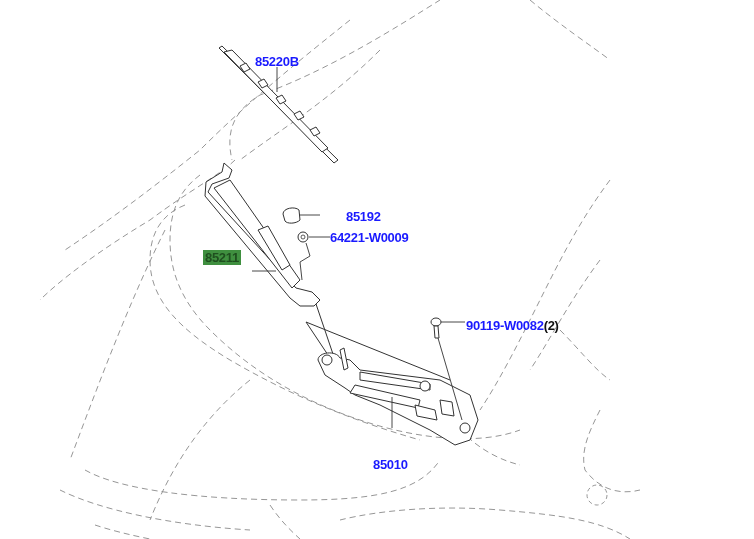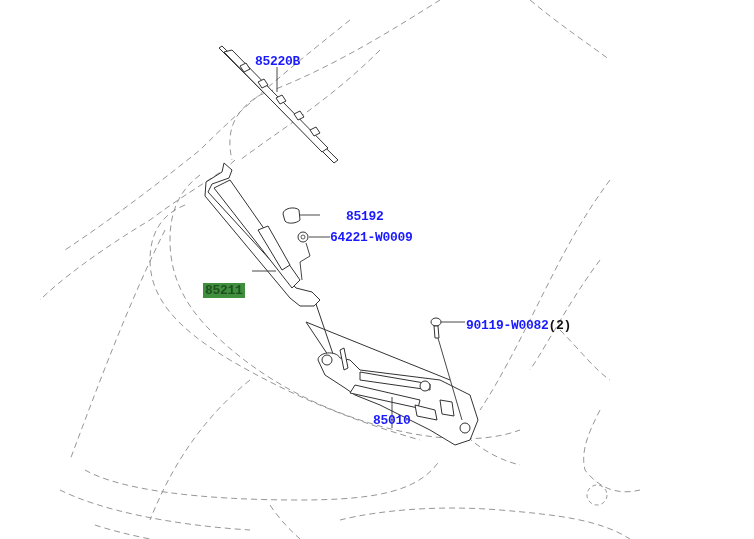--- a/index.html
+++ b/index.html
@@ -1,18 +1,18 @@
 <!DOCTYPE html>
 <html><head>
 <meta charset="utf-8">
 <style>
   html, body { margin:0; padding:0; background:#ffffff; }
   body { width:754px; height:539px; position:relative; overflow:hidden; font-family:"DejaVu Sans Mono", monospace; }
   #canvas { position:absolute; left:0; top:0; width:754px; height:539px; }
-  .part-label { position:absolute; font-family:Liberation Mono, monospace; font-size:13px; font-weight:bold; color:#1a1aff; line-height:15px; white-space:nowrap; cursor:pointer; letter-spacing:-0.3px; }
+  .part-label { position:absolute; font-family:Liberation Sans, sans-serif; font-size:13px; font-weight:bold; color:#1a1aff; line-height:15px; white-space:nowrap; cursor:pointer; letter-spacing:-0.3px; }
   .part-label.highlighted { background:#3f8f3f; color:#1f4f1f; padding:0 2px; }
   .qty { color:#111; font-weight:bold; }
 </style>
 </head>
 <body>
 
 <svg id="canvas" width="754" height="539" viewBox="0 0 754 539" xmlns="http://www.w3.org/2000/svg">
 
   <g fill="none" stroke="#8a8a8a" stroke-width="0.9" stroke-dasharray="6,4">
     <path d="M440,0 C400,25 330,70 260,95 C235,110 225,130 232,160"></path>
@@ -83,17 +83,17 @@
     <ellipse cx="436" cy="322" rx="5" ry="4"></ellipse>
     <path d="M434,326 l4,0 l1,12 l-4,0 Z"></path>
   </g>
   <line x1="441" y1="322" x2="465" y2="322" stroke="#333" stroke-width="0.9"></line>
   <line x1="438" y1="338" x2="462" y2="420" stroke="#333" stroke-width="0.9"></line>
 </svg>
 
 <div class="part-label" style="left:255px;top:54px;">85220B</div>
 <div class="part-label" style="left:321px;top:209px;margin-left:25px;">85192</div>
 <div class="part-label" style="left:330px;top:230px;">64221-W0009</div>
-<div class="part-label highlighted" style="left:203px;top:283px;">85211</div>
+<div class="part-label highlighted" style="left:203px;top:250px;">85211</div>
 <div class="part-label" style="left:466px;top:318px;">
   <span>90119-W0082</span><span class="qty">(2)</span>
 </div>
-<div class="part-label" style="left:373px;top:413px;">85010</div>
+<div class="part-label" style="left:373px;top:457px;">85010</div>
 
 </body></html>

